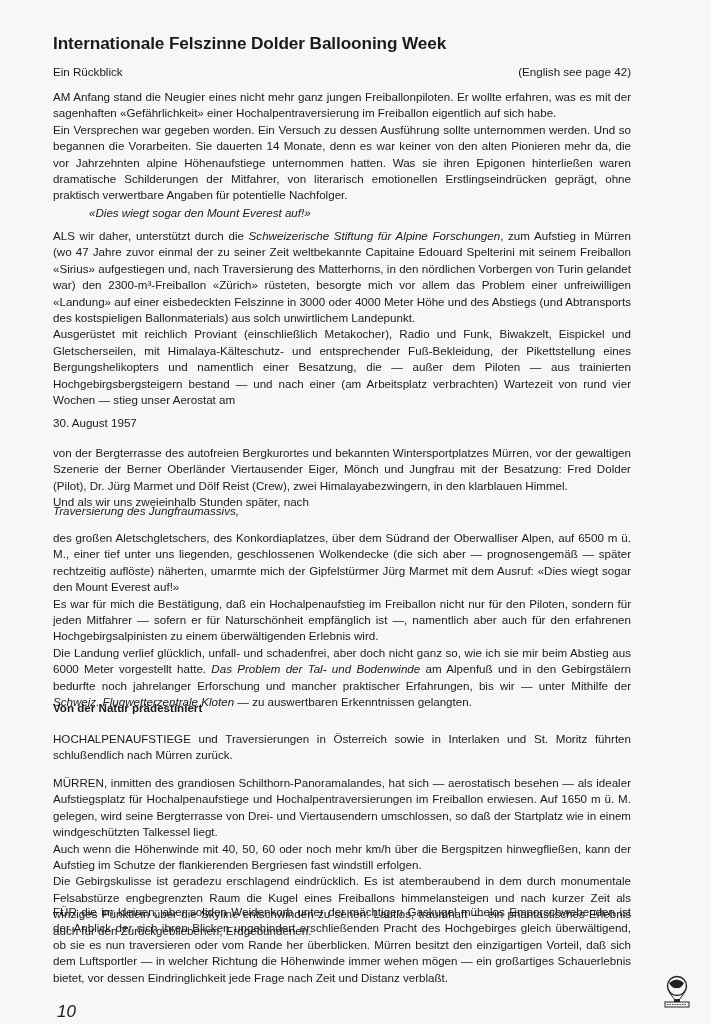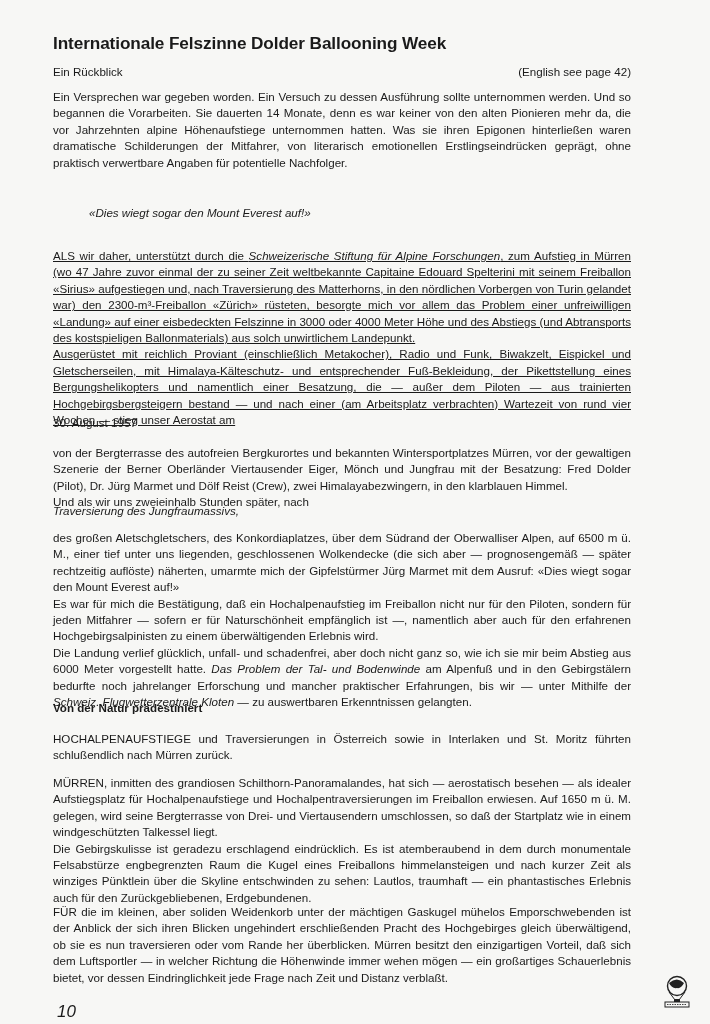--- a/index.html
+++ b/index.html
@@ -23,28 +23,29 @@
 <body>
 
 <div class="page">
   <div class="title">Internationale Felszinne Dolder Ballooning Week</div>
   <div class="subhead">
     <span>Ein Rückblick</span>
     <span>(English see page 42)</span>
   </div>
 
   <div class="body" style="top:89px;">
+    <p class="last">AM Anfang stand die Neugier eines nicht mehr ganz jungen Freiballonpiloten. Er wollte erfahren, was es mit der sagenhaften «Gefährlichkeit» einer Hochalpentraversierung im Freiballon eigentlich auf sich habe.</p>
     <p class="last">Ein Versprechen war gegeben worden. Ein Versuch zu dessen Ausführung sollte unternommen werden. Und so begannen die Vorarbeiten. Sie dauerten 14 Monate, denn es war keiner von den alten Pionieren mehr da, die vor Jahrzehnten alpine Höhenaufstiege unternommen hatten. Was sie ihren Epigonen hinterließen waren dramatische Schilderungen der Mitfahrer, von literarisch emotionellen Erstlingseindrücken geprägt, ohne praktisch verwertbare Angaben für potentielle Nachfolger.</p>
   </div>
 
   <div class="body" style="top:205px;margin-left:36px;">
     <p class="italic">«Dies wiegt sogar den Mount Everest auf!»</p>
   </div>
 
-  <div class="body" style="top:248px;text-decoration:underline;">
+  <div class="body" style="top:228px;">
     <p class="last"><span>ALS wir daher, unterstützt durch die </span><span class="italic">Schweizerische Stiftung für Alpine Forschungen</span><span>, zum Aufstieg in Mürren (wo 47 Jahre zuvor einmal der zu seiner Zeit weltbekannte Capitaine Edouard Spelterini mit seinem Freiballon «Sirius» aufgestiegen und, nach Traversierung des Matterhorns, in den nördlichen Vorbergen von Turin gelandet war) den 2300-m³-Freiballon «Zürich» rüsteten, besorgte mich vor allem das Problem einer unfreiwilligen «Landung» auf einer eisbedeckten Felszinne in 3000 oder 4000 Meter Höhe und des Abstiegs (und Abtransports des kostspieligen Ballonmaterials) aus solch unwirtlichem Landepunkt.</span></p>
     <p class="last">Ausgerüstet mit reichlich Proviant (einschließlich Metakocher), Radio und Funk, Biwakzelt, Eispickel und Gletscherseilen, mit Himalaya-Kälteschutz- und entsprechender Fuß-Bekleidung, der Pikettstellung eines Bergungshelikopters und namentlich einer Besatzung, die — außer dem Piloten — aus trainierten Hochgebirgsbergsteigern bestand — und nach einer (am Arbeitsplatz verbrachten) Wartezeit von rund vier Wochen — stieg unser Aerostat am</p>
   </div>
 
   <div class="body" style="top:415px;">
     <p>30. August 1957</p>
   </div>
 
   <div class="body" style="top:445px;">
     <p class="last">von der Bergterrasse des autofreien Bergkurortes und bekannten Wintersportplatzes Mürren, vor der gewaltigen Szenerie der Berner Oberländer Viertausender Eiger, Mönch und Jungfrau mit der Besatzung: Fred Dolder (Pilot), Dr. Jürg Marmet und Dölf Reist (Crew), zwei Himalayabezwingern, in den klarblauen Himmel.</p>
@@ -64,20 +65,21 @@
   <div class="body" style="top:700px;">
     <p class="section-title">Von der Natur prädestiniert</p>
   </div>
 
   <div class="body" style="top:731px;">
     <p class="last">HOCHALPENAUFSTIEGE und Traversierungen in Österreich sowie in Interlaken und St. Moritz führten schlußendlich nach Mürren zurück.</p>
   </div>
 
   <div class="body" style="top:775px;">
     <p class="last">MÜRREN, inmitten des grandiosen Schilthorn-Panoramalandes, hat sich — aerostatisch besehen — als idealer Aufstiegsplatz für Hochalpenaufstiege und Hochalpentraversierungen im Freiballon erwiesen. Auf 1650 m ü. M. gelegen, wird seine Bergterrasse von Drei- und Viertausendern umschlossen, so daß der Startplatz wie in einem windgeschützten Talkessel liegt.</p>
+    <p class="last">Auch wenn die Höhenwinde mit 40, 50, 60 oder noch mehr km/h über die Bergspitzen hinwegfließen, kann der Aufstieg im Schutze der flankierenden Bergriesen fast windstill erfolgen.</p>
     <p class="last">Die Gebirgskulisse ist geradezu erschlagend eindrücklich. Es ist atemberaubend in dem durch monumentale Felsabstürze engbegrenzten Raum die Kugel eines Freiballons himmelansteigen und nach kurzer Zeit als winziges Pünktlein über die Skyline entschwinden zu sehen: Lautlos, traumhaft — ein phantastisches Erlebnis auch für den Zurückgebliebenen, Erdgebundenen.</p>
   </div>
 
   <div class="body" style="top:904px;">
     <p class="last">FÜR die im kleinen, aber soliden Weidenkorb unter der mächtigen Gaskugel mühelos Emporschwebenden ist der Anblick der sich ihren Blicken ungehindert erschließenden Pracht des Hochgebirges gleich überwältigend, ob sie es nun traversieren oder vom Rande her überblicken. Mürren besitzt den einzigartigen Vorteil, daß sich dem Luftsportler — in welcher Richtung die Höhenwinde immer wehen mögen — ein großartiges Schauerlebnis bietet, vor dessen Eindringlichkeit jede Frage nach Zeit und Distanz verblaßt.</p>
   </div>
 </div>
 
 <div class="pagenum">10</div>
 

